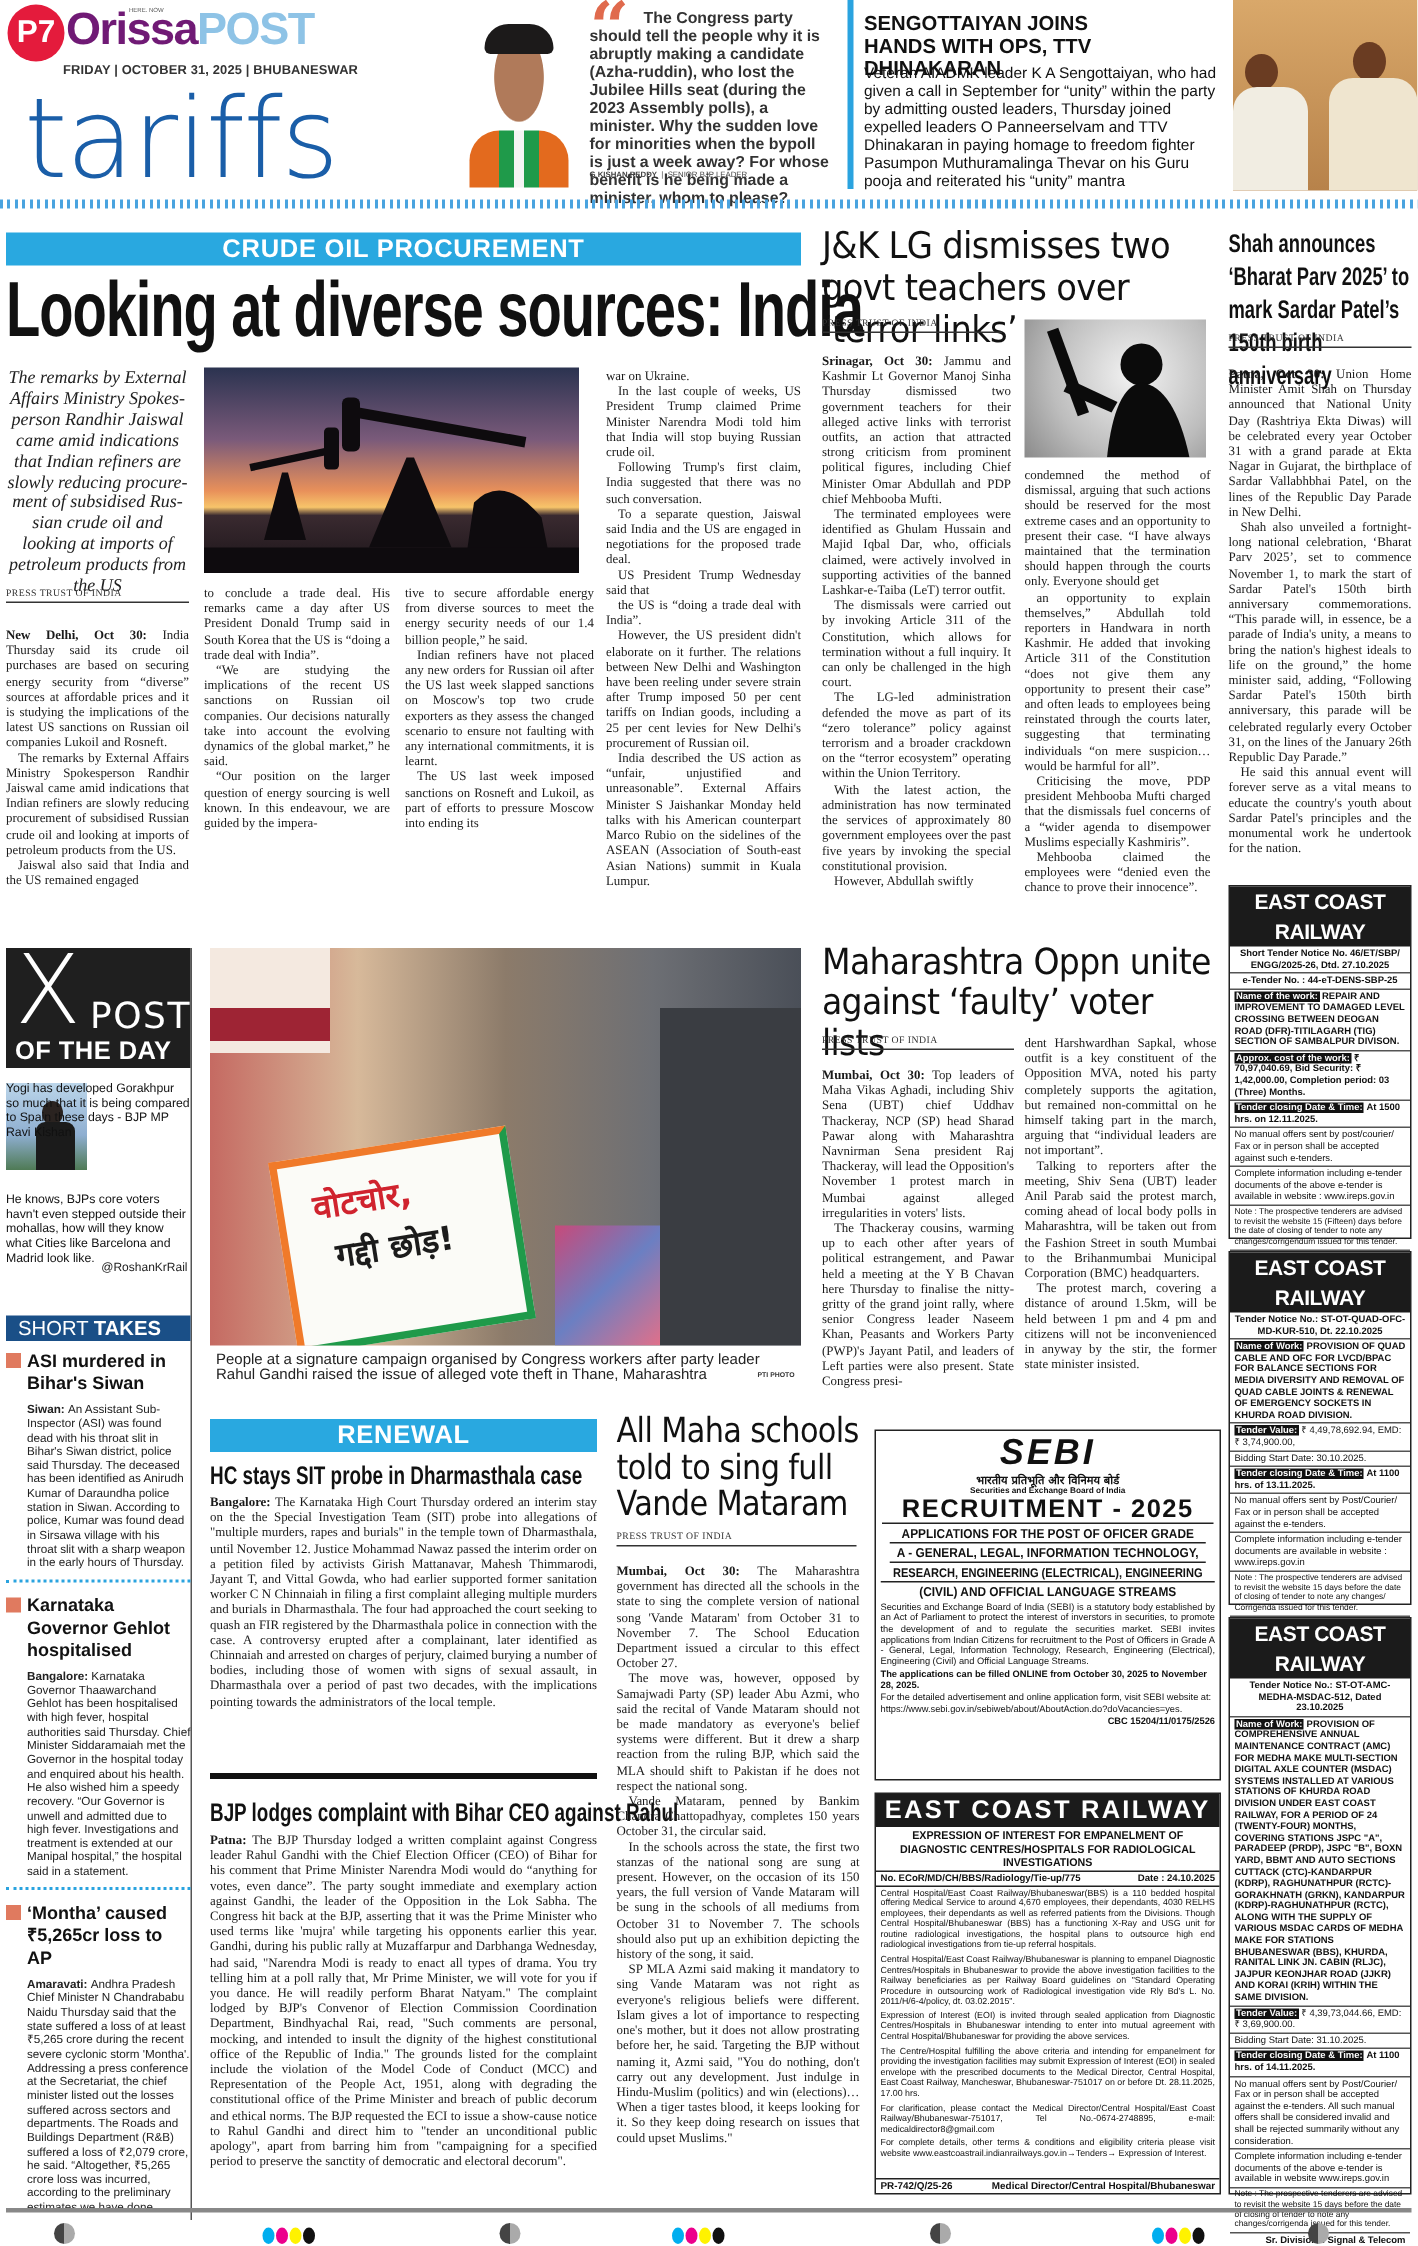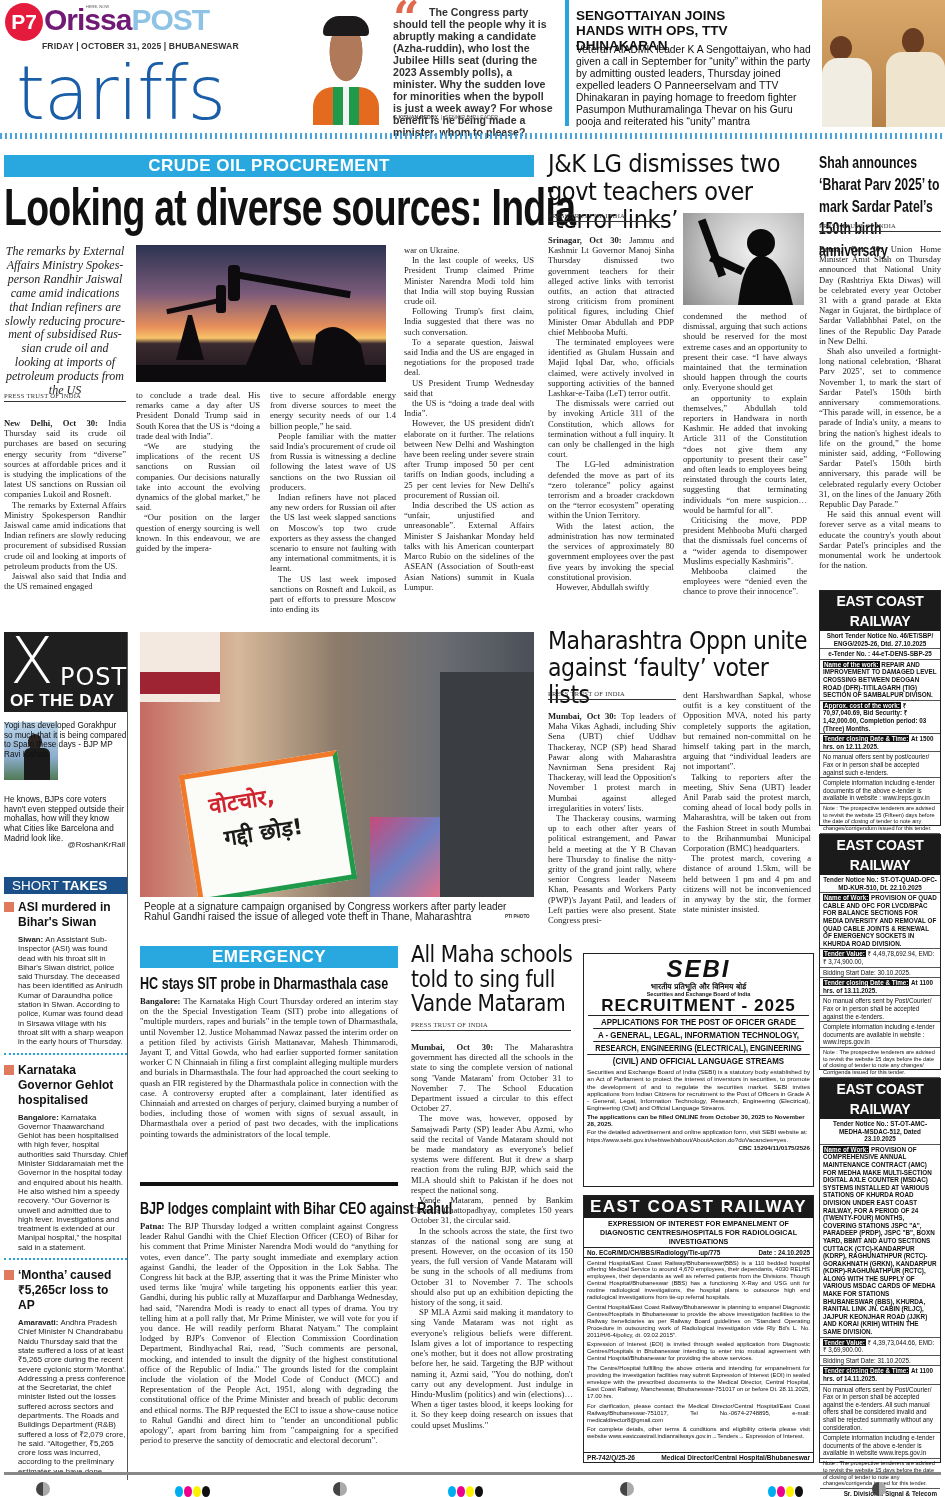--- a/index.html
+++ b/index.html
@@ -95,21 +95,20 @@
     <p>The remarks by External Affairs Ministry Spokesperson Randhir Jaiswal came amid indications that Indian refiners are slowly reducing procurement of subsidised Russian crude oil and looking at imports of petroleum products from the US.</p>
     <p>Jaiswal also said that India and the US remained engaged</p>
   </div>
 <div class="abs body-text" style="left:136px;top:390px;width:124px" id="lc2">
     <p class="first">to conclude a trade deal. His remarks came a day after US President Donald Trump said in South Korea that the US is “doing a trade deal with India”.</p>
     <p>“We are studying the implications of the recent US sanctions on Russian oil companies. Our decisions naturally take into account the evolving dynamics of the global market,” he said.</p>
     <p>“Our position on the larger question of energy sourcing is well known. In this endeavour, we are guided by the impera-</p>
   </div>
 <div class="abs body-text" style="left:270px;top:390px;width:126px" id="lc3">
     <p class="first">tive to secure affordable energy from diverse sources to meet the energy security needs of our 1.4 billion people,” he said.</p>
-    <p>People familiar with the matter said India's procurement of crude oil from Russia is witnessing a decline following the latest wave of US sanctions on the two Russian oil producers.</p>
     <p>Indian refiners have not placed any new orders for Russian oil after the US last week slapped sanctions on Moscow's top two crude exporters as they assess the changed scenario to ensure not faulting with any international commitments, it is learnt.</p>
     <p>The US last week imposed sanctions on Rosneft and Lukoil, as part of efforts to pressure Moscow into ending its</p>
   </div>
 <div class="abs body-text" style="left:404px;top:245px;width:130px" id="lc4">
     <p class="first">war on Ukraine.</p>
     <p>In the last couple of weeks, US President Trump claimed Prime Minister Narendra Modi told him that India will stop buying Russian crude oil.</p>
     <p>Following Trump's first claim, India suggested that there was no such conversation.</p>
     <p>To a separate question, Jaiswal said India and the US are engaged in negotiations for the proposed trade deal.</p>
     <p>US President Trump Wednesday said that</p>
     <p>the US is “doing a trade deal with India”.</p>
@@ -247,21 +246,21 @@
 <div class="abs body-text" style="left:548px;top:711px;width:128px" id="mh1">
     <p class="first"><b>Mumbai, Oct 30:</b> Top leaders of Maha Vikas Aghadi, including Shiv Sena (UBT) chief Uddhav Thackeray, NCP (SP) head Sharad Pawar along with Maharashtra Navnirman Sena president Raj Thackeray, will lead the Opposition's November 1 protest march in Mumbai against alleged irregularities in voters' lists.</p>
     <p>The Thackeray cousins, warming up to each other after years of political estrangement, and Pawar held a meeting at the Y B Chavan here Thursday to finalise the nitty-gritty of the grand joint rally, where senior Congress leader Naseem Khan, Peasants and Workers Party (PWP)'s Jayant Patil, and leaders of Left parties were also present. State Congress presi-</p>
   </div>
 <div class="abs body-text" style="left:683px;top:690px;width:128px" id="mh2">
     <p class="first">dent Harshwardhan Sapkal, whose outfit is a key constituent of the Opposition MVA, noted his party completely supports the agitation, but remained non-committal on he himself taking part in the march, arguing that “individual leaders are not important”.</p>
     <p>Talking to reporters after the meeting, Shiv Sena (UBT) leader Anil Parab said the protest march, coming ahead of local body polls in Maharashtra, will be taken out from the Fashion Street in south Mumbai to the Brihanmumbai Municipal Corporation (BMC) headquarters.</p>
     <p>The protest march, covering a distance of around 1.5km, will be held between 1 pm and 4 pm and citizens will not be inconvenienced in anyway by the stir, the former state minister insisted.</p>
   </div>
 
-<div class="abs kicker" style="left:140px;top:946px;width:258px">EMERGENCY</div>
+<div class="abs kicker" style="left:140px;top:946px;width:258px">RENEWAL</div>
 <div id="snip0" class="abs" style="left:140px;top:973px;width:258px">
     <div class="hl-condensed" style="font-size: 17px; line-height: 22px; transform: scaleX(0.74); margin-bottom: 1px;">HC stays SIT probe in Dharmasthala case</div>
     <div class="body-text"><b>Bangalore: </b>The Karnataka High Court Thursday ordered an interim stay on the the Special Investigation Team (SIT) probe into allegations of "multiple murders, rapes and burials" in the temple town of Dharmasthala, until November 12. Justice Mohammad Nawaz passed the interim order on a petition filed by activists Girish Mattanavar, Mahesh Thimmarodi, Jayant T, and Vittal Gowda, who had earlier supported former sanitation worker C N Chinnaiah in filing a first complaint alleging multiple murders and burials in Dharmasthala. The four had approached the court seeking to quash an FIR registered by the Dharmasthala police in connection with the case. A controversy erupted after a complainant, later identified as Chinnaiah and arrested on charges of perjury, claimed burying a number of bodies, including those of women with signs of sexual assault, in Dharmasthala over a period of past two decades, with the implications pointing towards the administrators of the local temple.</div>
   </div>
 <div class="abs" style="left:140px;top:1182px;width:258px;height:4px;background:#111"></div>
 <div id="snip1" class="abs" style="left:140px;top:1198px;width:258px">
     <div class="hl-condensed" style="font-size: 17px; line-height: 22px; transform: scaleX(0.74); margin-bottom: 1px;">BJP lodges complaint with  Bihar CEO against Rahul</div>
     <div class="body-text"><b>Patna: </b>The BJP Thursday lodged a written complaint against Congress leader Rahul Gandhi with the Chief Election Officer (CEO) of Bihar for his comment that Prime Minister Narendra Modi would do “anything for votes, even dance”. The party sought immediate and exemplary action against Gandhi, the leader of the Opposition in the Lok Sabha. The Congress hit back at the BJP, asserting that it was the Prime Minister who used terms like 'mujra' while targeting his opponents earlier this year. Gandhi, during his public rally at Muzaffarpur and Darbhanga Wednesday, had said, "Narendra Modi is ready to enact all types of drama. You try telling him at a poll rally that, Mr Prime Minister, we will vote for you if you dance. He will readily perform Bharat Natyam." The complaint lodged by BJP's Convenor of Election Commission Coordination Department, Bindhyachal Rai, read, "Such comments are personal, mocking, and intended to insult the dignity of the highest constitutional office of the Republic of India." The grounds listed for the complaint include the violation of the Model Code of Conduct (MCC) and Representation of the People Act, 1951, along with degrading the constitutional office of the Prime Minister and breach of public decorum and ethical norms. The BJP requested the ECI to issue a show-cause notice to Rahul Gandhi and direct him to "tender an unconditional public apology", apart from barring him from "campaigning for a specified period to preserve the sanctity of democratic and electoral decorum".</div>
   </div>
 

